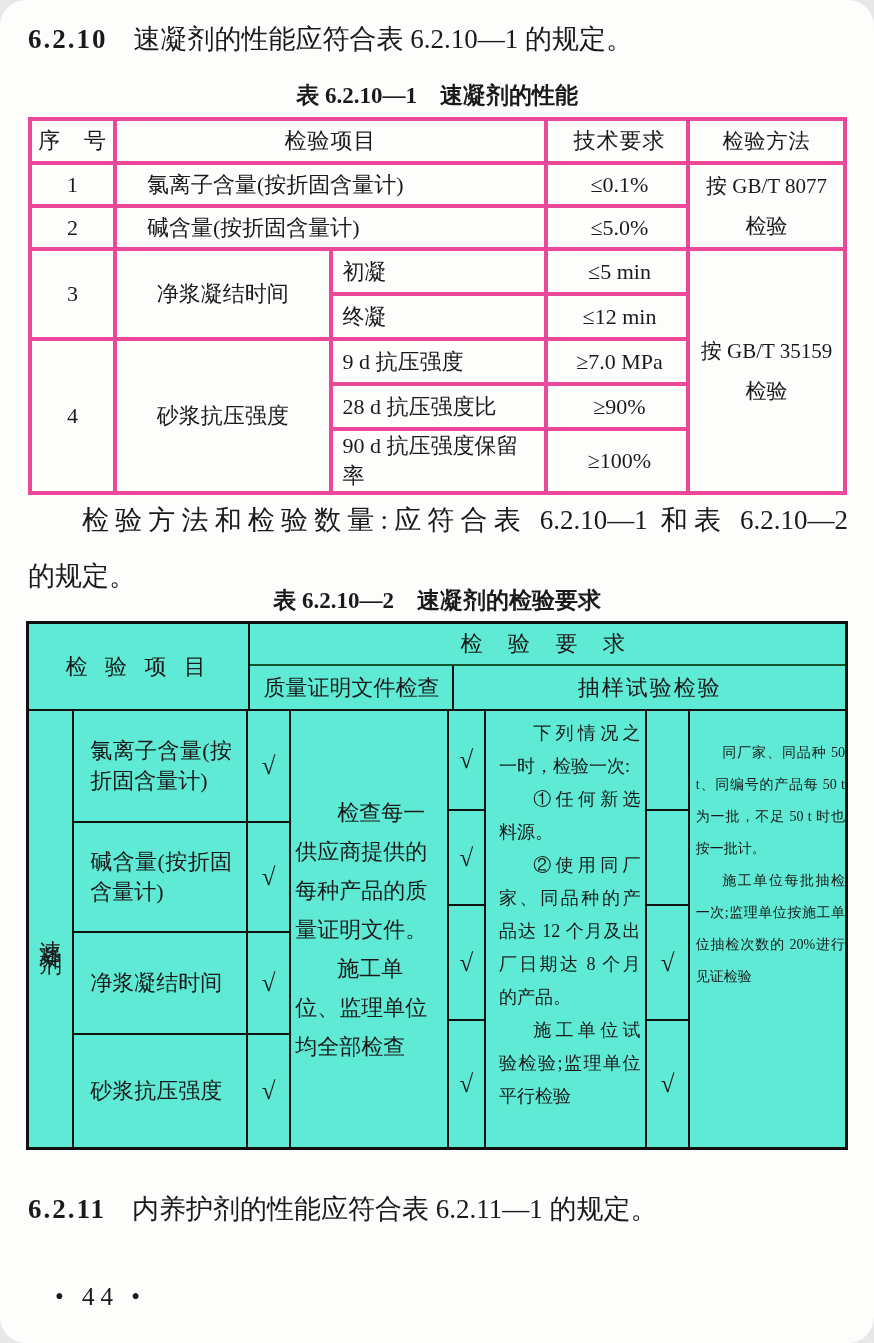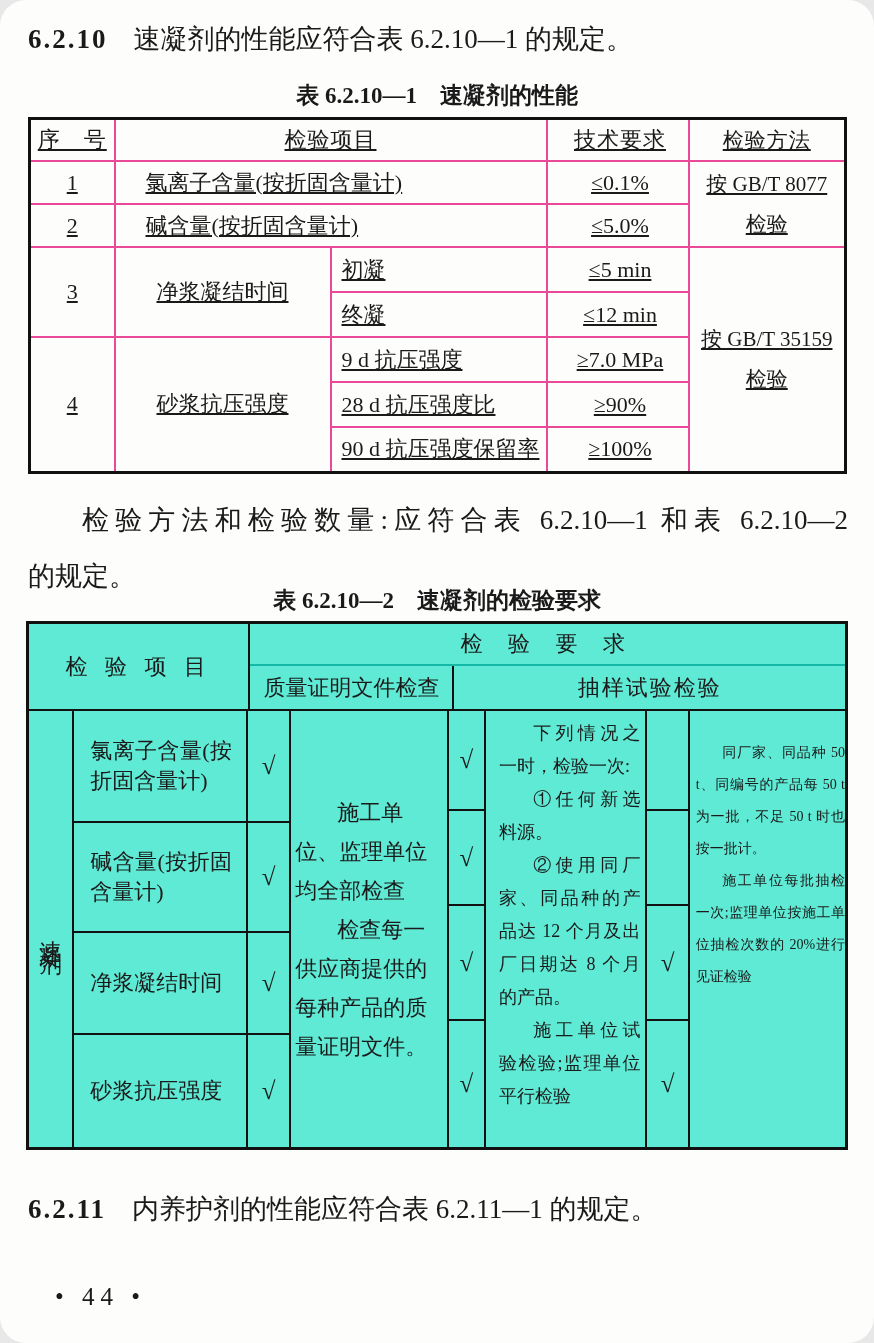--- a/index.html
+++ b/index.html
@@ -22,36 +22,36 @@
   
   .tbl-title { position:absolute; left:0; width:100%; text-align:center; font-weight:bold; font-size:23px; }
   .tt1 { top:80px; }
   .tt2 { top:585px; }
   
   .para { position:absolute; left:28px; top:492px; width:820px; font-size:27px; line-height:56px; }
   .para .pline1 { display:block; text-indent:2em; text-align:justify; text-align-last:justify; }
   .para .pline2 { display:block; }
   
   table.t1 { position:absolute; left:28px; top:117px; width:819px; border-collapse:collapse; border:3px solid #111; table-layout:fixed; }
-  table.t1 td { border:2px solid #ec4899; font-size:22px; text-align:center; vertical-align:middle; padding:0 4px;text-decoration:underline; }
+  table.t1 td { border:4px solid #ec4899; font-size:22px; text-align:center; vertical-align:middle; padding:0 4px; }
   table.t1 tr.hd td { height:41px; letter-spacing:1px; }
   table.t1 td.no { width:85px; }
   table.t1 td.itemA { width:159px; }
   table.t1 td.itemB { width:276px; text-align:left; padding-left:10px; }
   table.t1 td.item2 { text-align:left; padding-left:30px; }
   table.t1 td.req { width:142px;padding-left:9px; }
   table.t1 td.mth { width:157px; white-space:pre-line; line-height:40px; font-size:21px; }
   table.t1 tr.r43 td { height:43px; }
   table.t1 tr.r45 td { height:45px; }
   
   .t2 { position:absolute; left:26px; top:621px; width:822px; border:3px solid #111; background:#5eead4; }
   .t2 .hdr { display:flex; height:87px; border-bottom:2px solid #111; }
   .t2 .hdr .h-item { width:223px; border-right:2px solid #111; display:flex; align-items:center; justify-content:center; font-size:22px; letter-spacing:6px; }
   .t2 .hdr .h-right { width:599px; display:flex; flex-direction:column; }
-  .t2 .hdr .h-req { height:42px; border-bottom:2px solid #14b8a6; display:flex; align-items:center; justify-content:center; font-size:22px; letter-spacing:10px; }
+  .t2 .hdr .h-req { height:42px; border-bottom:2px solid #14532d; display:flex; align-items:center; justify-content:center; font-size:22px; letter-spacing:10px; }
   .t2 .hdr .h-sub { flex:1; display:flex; }
   .t2 .hdr .h-doc { width:204px; border-right:2px solid #111; display:flex; align-items:center; justify-content:center; font-size:22px; }
   .t2 .hdr .h-smp { flex:1; display:flex; align-items:center; justify-content:center; font-size:22px; letter-spacing:2px; }
   .t2 .body { display:flex; height:436px; }
   .col { border-right:2px solid #111; }
   .col:last-child { border-right:none; }
   .c1 { width:46px; display:flex; align-items:center; justify-content:center; }
   .c1 .vlabel { writing-mode:vertical-rl; text-orientation:upright; font-size:23px; letter-spacing:5px; }
   .c2 { width:177px; display:flex; flex-direction:column; }
   .c3 { width:44px; display:flex; flex-direction:column; }
@@ -183,22 +183,22 @@
           </div>
         <div class="cellL ckc rL3">
             <span class="chk">√</span>
           </div>
         <div class="cellL ckc rL4">
             <span class="chk">√</span>
           </div>
       </div>
 
       <div class="col c4">
+        <p>检查每一供应商提供的每种产品的质量证明文件。</p>
         <p>施工单位、监理单位均全部检查</p>
-        <p>检查每一供应商提供的每种产品的质量证明文件。</p>
       </div>
 
       <div class="col c5">
         <div class="cellR rR1">
             <span class="chk">√</span>
           </div>
         <div class="cellR rR2">
             <span class="chk">√</span>
           </div>
         <div class="cellR rR3">

